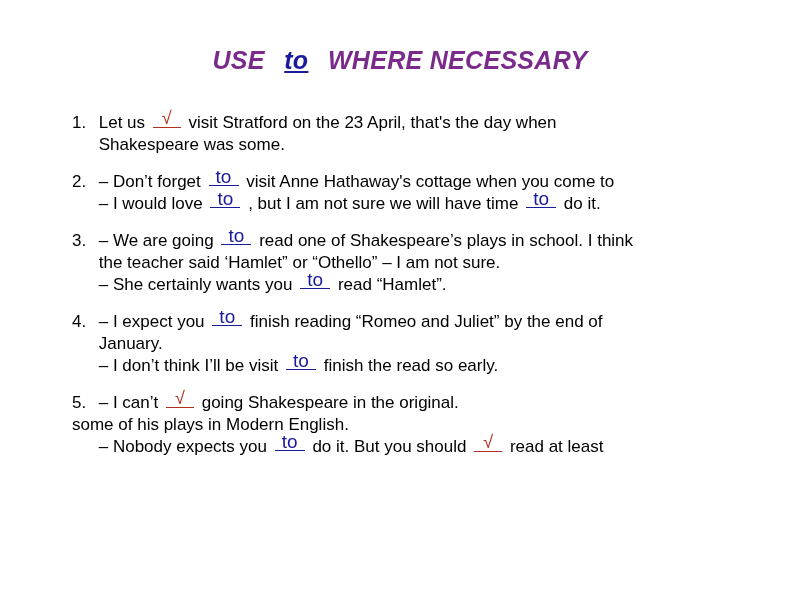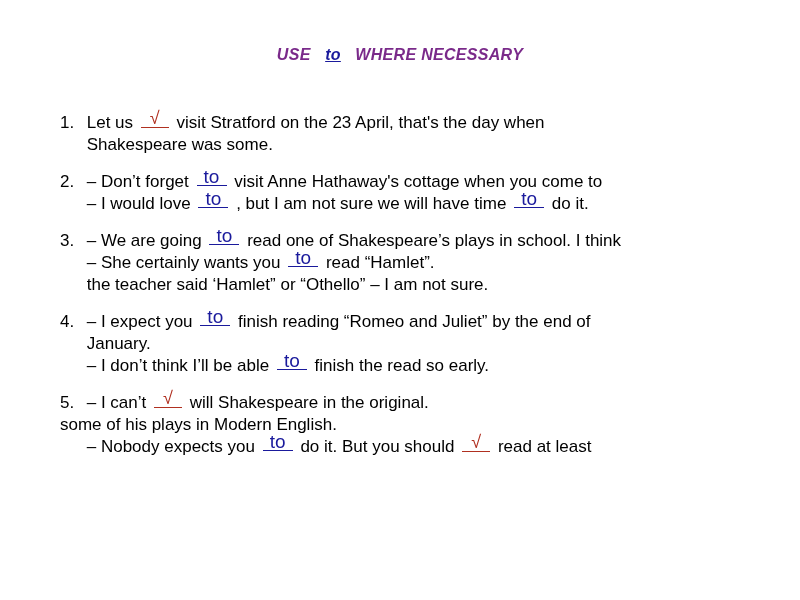--- a/index.html
+++ b/index.html
@@ -18,36 +18,36 @@
     position: relative;
     width: 800px;
     height: 600px;
   }
   .title {
     position: absolute;
     top: 46px;
     left: 0;
     width: 800px;
     text-align: center;
-    font-size: 16px;
+    font-size: 25px;
     font-weight: bold;
     font-style: italic;
     color: #7a2a8a;
     letter-spacing: 0.3px;
   }
   .title .fill-blue {
     color: #1a1a9c;
     text-decoration: underline;
     font-style: italic;
     font-weight: bold;
   }
   .body {
     position: absolute;
     top: 112px;
-    left: 60px;
+    left: 72px;
     width: 700px;
   }
   .item {
     position: relative;
     margin-bottom: 15px;
     font-size: 17px;
     line-height: 22px;
   }
   .line {
     white-space: nowrap;
@@ -101,28 +101,28 @@
       <div class="item">
         <div class="line"><span class="num">1.</span><span> Let us </span><span class="blank up check">√</span><span> visit Stratford on the 23 April, that's the day when </span></div>
         <div class="line"><span class="indent"></span><span> Shakespeare was  some. </span></div>
       </div>
       <div class="item">
         <div class="line"><span class="num">2.</span><span> – Don’t forget </span><span class="blank up">to</span><span> visit Anne Hathaway's cottage when you come to </span></div>
         <div class="line"><span class="indent"></span><span> – I would love </span><span class="blank up">to</span><span> , but I am not sure we will have time </span><span class="blank up">to</span><span> do it. </span></div>
       </div>
       <div class="item">
         <div class="line"><span class="num">3.</span><span> –  We are going </span><span class="blank up">to</span><span> read one of  Shakespeare’s plays in school. I think </span></div>
+        <div class="line"><span class="indent"></span><span> the teacher said ‘Hamlet” or “Othello” – I am not sure. </span></div>
         <div class="line"><span class="indent"></span><span> – She certainly wants you </span><span class="blank up">to</span><span> read “Hamlet”. </span></div>
-        <div class="line"><span class="indent"></span><span> the teacher said ‘Hamlet” or “Othello” – I am not sure. </span></div>
       </div>
       <div class="item">
         <div class="line"><span class="num">4.</span><span> –  I expect you </span><span class="blank up">to</span><span> finish reading “Romeo and Juliet” by the end of </span></div>
         <div class="line"><span class="indent"></span><span> January. </span></div>
-        <div class="line"><span class="indent"></span><span> – I don’t think I’ll be able </span><span class="blank up">to</span><span> finish the read so early. </span></div>
+        <div class="line"><span class="indent"></span><span> – I don’t think I’ll be visit </span><span class="blank up">to</span><span> finish the read so early. </span></div>
       </div>
       <div class="item">
-        <div class="line"><span class="num">5.</span><span> –  I can’t </span><span class="blank up check">√</span><span> will Shakespeare in the original. </span></div>
+        <div class="line"><span class="num">5.</span><span> –  I can’t </span><span class="blank up check">√</span><span> going Shakespeare in the original. </span></div>
         <div class="line"><span> some of his plays in Modern English. </span></div>
         <div class="line"><span class="indent"></span><span> – Nobody expects you </span><span class="blank up">to</span><span> do it. But you should </span><span class="blank up check">√</span><span> read at least </span></div>
       </div>
     </div>
 
 </div>
 
 </body></html>

